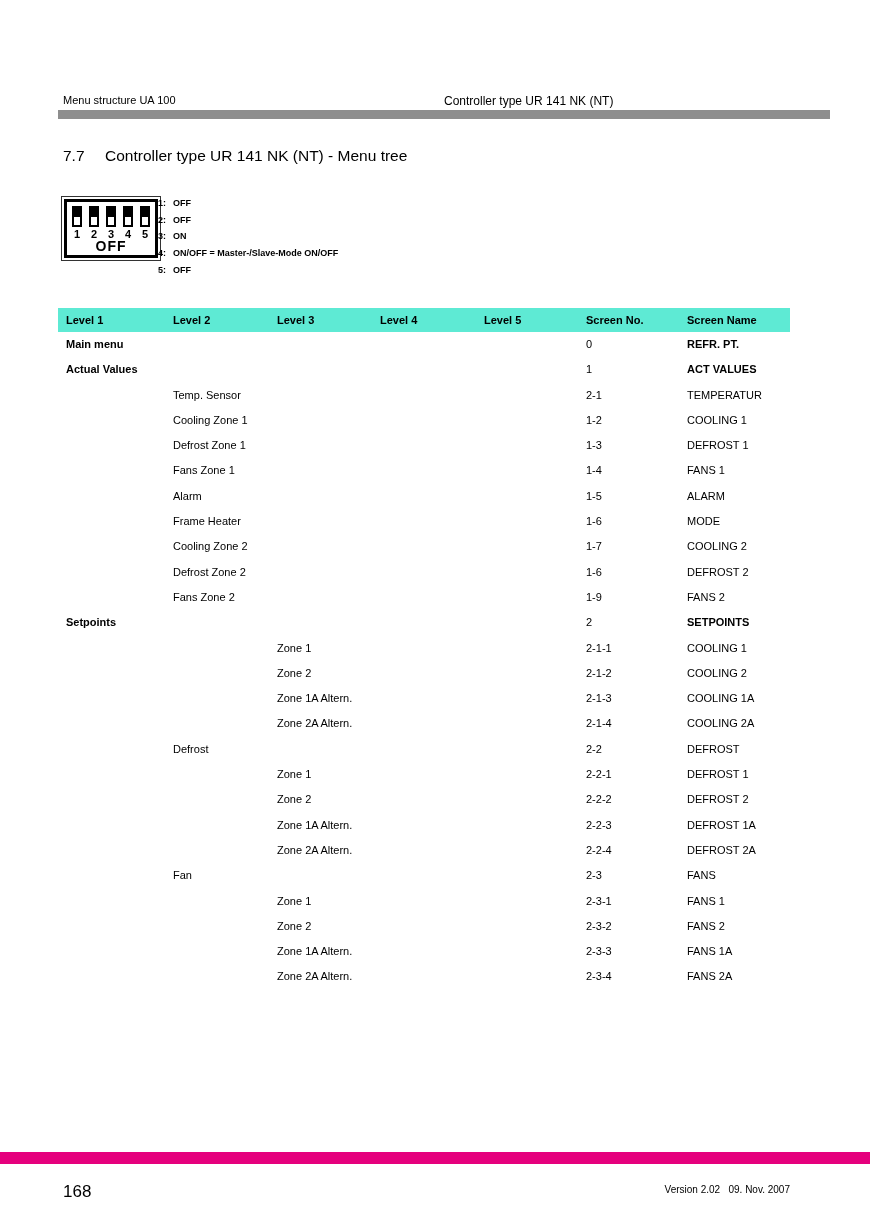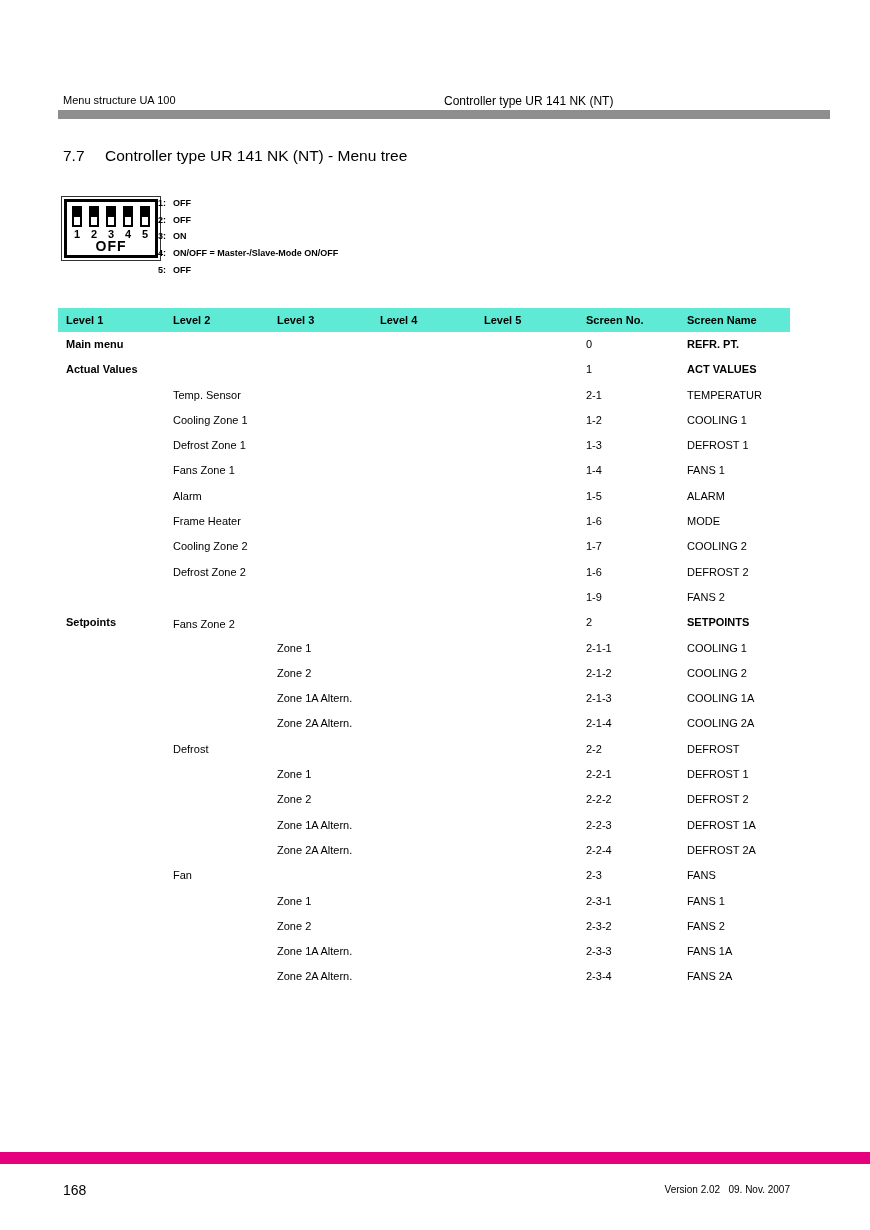--- a/index.html
+++ b/index.html
@@ -32,21 +32,21 @@
   .tbl { position:absolute; left:58px; top:308px; width:732px; }
   .thead { position:relative; height:24px; background:#dcdcdc; font-weight:bold; font-size:11px; }
   .thead span { position:absolute; top:0; line-height:24px; white-space:nowrap; }
   .hc0{left:8px} .hc1{left:115px} .hc2{left:219px} .hc3{left:322px} .hc4{left:426px} .hc5{left:528px} .hc6{left:629px}
   .tbody { position:relative; }
   .trow { position:relative; height:25.3px; font-size:11px; }
   .trow .cell { position:absolute; top:0; line-height:25.3px; white-space:nowrap; }
   .trow.bold .cell.lbl, .trow.bold .cell.sname { font-weight:bold; }
   
   .ftr-bar { position:absolute; left:0; top:1152px; width:870px; height:12px; }
-  .ftr-page { position:absolute; left:63px; top:1182px; font-size:14px; }
+  .ftr-page { position:absolute; left:63px; top:1182px; font-size:17px; }
   .ftr-version { position:absolute; right:80px; top:1184px; font-size:10px; white-space:pre; }
 </style>
 </head>
 <body>
 
 <div class="page">
 
   <div class="hdr-left">Menu structure UA 100</div>
   <div class="hdr-right">Controller type UR 141 NK (NT)</div>
   <div class="hdr-bar" style="background: rgb(142, 142, 142);"></div>
@@ -154,21 +154,21 @@
           <span class="cell lbl" style="left: 115px;">Cooling Zone 2</span>
           <span class="cell sno" style="left: 528px;">1-7</span>
           <span class="cell sname" style="left: 629px;">COOLING 2</span>
         </div>
         <div class="trow">
           <span class="cell lbl" style="left: 115px;">Defrost Zone 2</span>
           <span class="cell sno" style="left: 528px;">1-6</span>
           <span class="cell sname" style="left: 629px;">DEFROST 2</span>
         </div>
         <div class="trow">
-          <span class="cell lbl" style="left: 115px; margin-top: 27px;">Fans Zone 2</span>
+          <span class="cell lbl" style="left: 115px;">Fans Zone 2</span>
           <span class="cell sno" style="left: 528px;">1-9</span>
           <span class="cell sname" style="left: 629px;">FANS 2</span>
         </div>
         <div class="trow bold">
           <span class="cell lbl" style="left: 8px;">Setpoints</span>
           <span class="cell sno" style="left: 528px;">2</span>
           <span class="cell sname" style="left: 629px;">SETPOINTS</span>
         </div>
         <div class="trow">
           <span class="cell lbl" style="left: 219px;">Zone 1</span>

